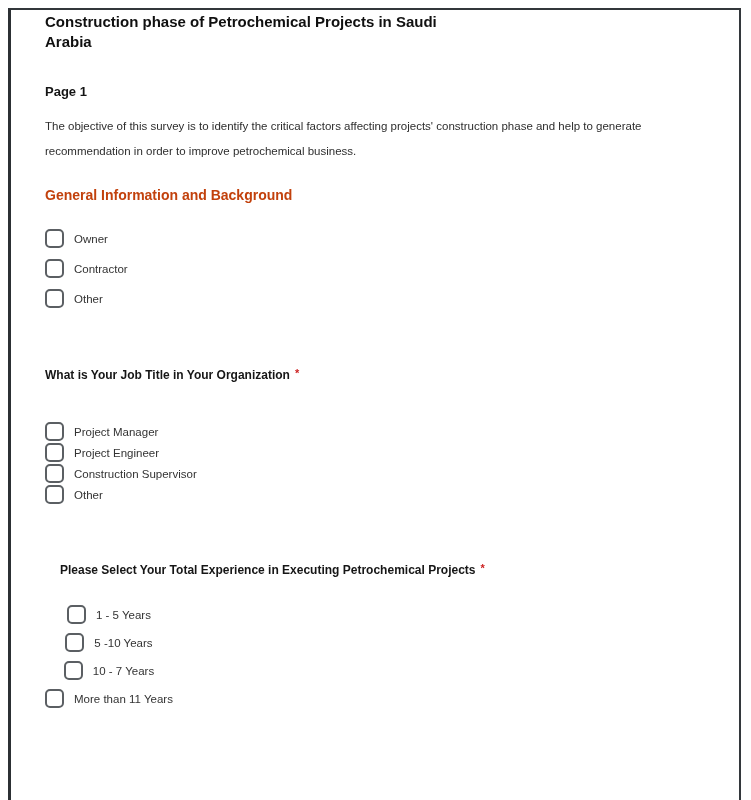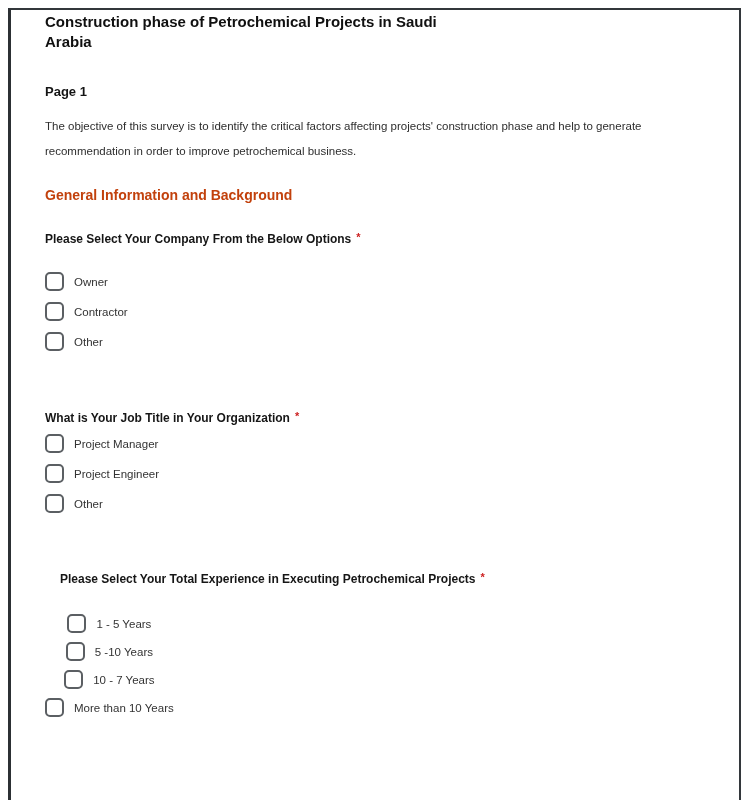--- a/index.html
+++ b/index.html
@@ -74,21 +74,21 @@
     font-weight: bold;
     margin-left: 5px;
     position: relative;
     top: -2px;
   }
   .opts {
     display: flex;
     flex-direction: column;
   }
   .opts-1 { margin-top: 24px; gap: 9px; }
-  .opts-2 { margin-top: 7px; gap: 9px; }
+  .opts-2 { margin-top: 38px; }
   .opts-3 { margin-top: 26px; gap: 7px; align-items: center; }
   .opt {
     display: flex;
     align-items: center;
     height: 21px;
     cursor: pointer;
   }
   .cb {
     width: 19px;
     height: 19px;
@@ -115,23 +115,20 @@
       <div>Construction phase of Petrochemical Projects in Saudi</div>
       <div>Arabia</div>
     </div>
 
     <div class="page-label">Page 1</div>
 
     <div class="objective">The objective of this survey is to identify the critical factors affecting projects' construction phase and help to generate recommendation in order to improve petrochemical business.</div>
 
     <div class="section-heading">General Information and Background</div>
 
-    <div class="q-label q1-label">
-      <span>Please Select Your Company From the Below Options</span><span class="req">*</span>
-    </div>
     <div class="opts opts-1">
       <div class="opt">
         <span class="cb"></span>
         <span class="opt-label">Owner</span>
       </div>
       <div class="opt">
         <span class="cb"></span>
         <span class="opt-label">Contractor</span>
       </div>
       <div class="opt">
@@ -147,20 +144,24 @@
       <div class="opt">
         <span class="cb"></span>
         <span class="opt-label">Project Manager</span>
       </div>
       <div class="opt">
         <span class="cb"></span>
         <span class="opt-label">Project Engineer</span>
       </div>
       <div class="opt">
         <span class="cb"></span>
+        <span class="opt-label">Construction Supervisor</span>
+      </div>
+      <div class="opt">
+        <span class="cb"></span>
         <span class="opt-label">Other</span>
       </div>
     </div>
 
     <div class="q-label q3-label">
       <span>Please Select Your Total Experience in Executing Petrochemical Projects</span><span class="req">*</span>
     </div>
     <div class="opts opts-3">
       <div class="opt">
         <span class="cb"></span>
@@ -169,18 +170,18 @@
       <div class="opt">
         <span class="cb"></span>
         <span class="opt-label">5 -10 Years</span>
       </div>
       <div class="opt">
         <span class="cb"></span>
         <span class="opt-label">10 - 7 Years</span>
       </div>
       <div class="opt">
         <span class="cb"></span>
-        <span class="opt-label">More than 10 Years</span>
+        <span class="opt-label">More than 11 Years</span>
       </div>
     </div>
 
   </div>
 </div>
 
 </body></html>

